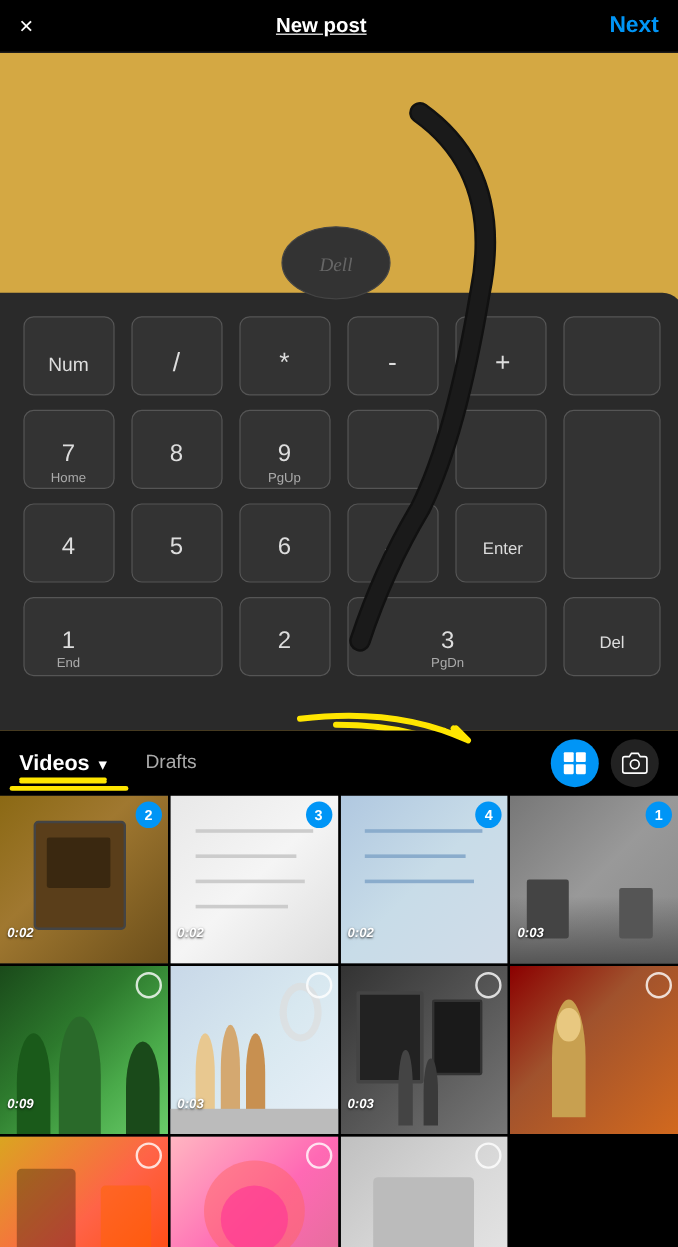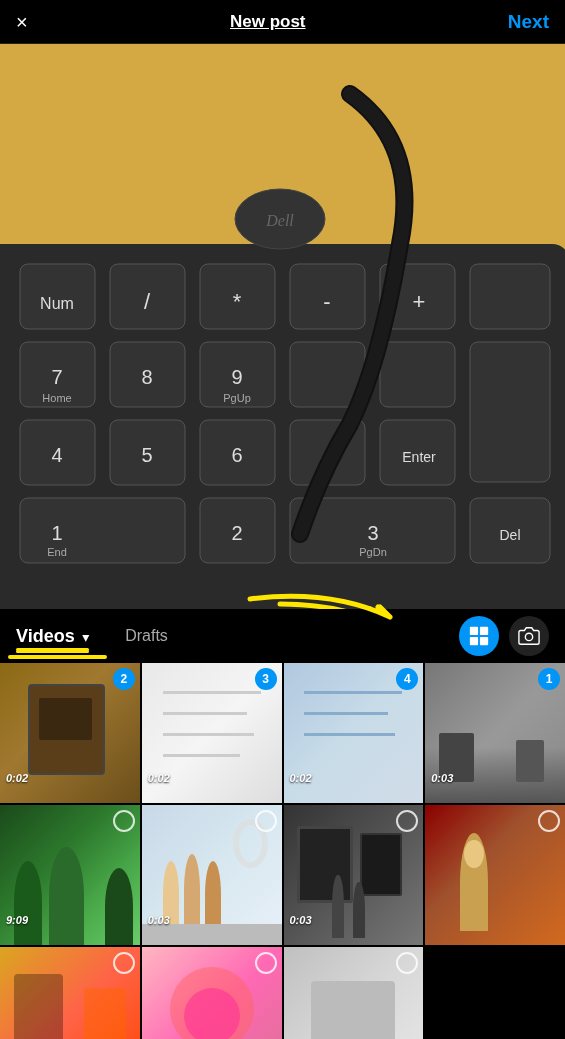--- a/index.html
+++ b/index.html
@@ -61,32 +61,32 @@
       display: flex;
       align-items: center;
       justify-content: space-between;
       padding: 0 16px;
       height: 54px;
       background: #000;
     }
     .controls-left {
       display: flex;
       align-items: center;
-      gap: 28px;
+      gap: 12px;
     }
     .section-title {
       font-size: 18px;
       font-weight: 700;
       color: #fff;
     }
     .drafts-label {
       font-size: 16px;
       font-weight: 500;
       color: #aaa;
-      margin-left: 8px;
+      margin-left: 20px;
     }
     .controls-right {
       display: flex;
       align-items: center;
       gap: 10px;
     }
     .select-btn {
       width: 40px;
       height: 40px;
       border-radius: 50%;
@@ -357,21 +357,21 @@
 
   <div class="grid-item">
     <div class="grid-item-inner">
       <div style="width:100%;height:100%;background:linear-gradient(135deg,#1a4a1a 0%,#2d7a2d 40%,#4aaa4a 70%,#6acc6a 100%);position:relative;">
 
         <div style="position:absolute;bottom:0;left:10%;width:20%;height:60%;background:#1a5a1a;border-radius:50% 50% 0 0;"></div>
         <div style="position:absolute;bottom:0;left:35%;width:25%;height:70%;background:#2a6a2a;border-radius:50% 50% 0 0;"></div>
         <div style="position:absolute;bottom:0;right:5%;width:20%;height:55%;background:#1a4a1a;border-radius:50% 50% 0 0;"></div>
       </div>
       <div class="grid-circle"></div>
-      <div class="grid-duration">9:09</div>
+      <div class="grid-duration">0:09</div>
     </div>
   </div>
 
 
   <div class="grid-item">
     <div class="grid-item-inner">
       <div style="width:100%;height:100%;background:linear-gradient(135deg,#c8d8e8 0%,#d8e8f0 50%,#e8f0f8 100%);position:relative;">
 
         <div style="position:absolute;bottom:10%;left:15%;width:12%;height:50%;background:#e8c890;border-radius:50% 50% 0 0;"></div>
         <div style="position:absolute;bottom:10%;left:30%;width:12%;height:55%;background:#d4a870;border-radius:50% 50% 0 0;"></div>

